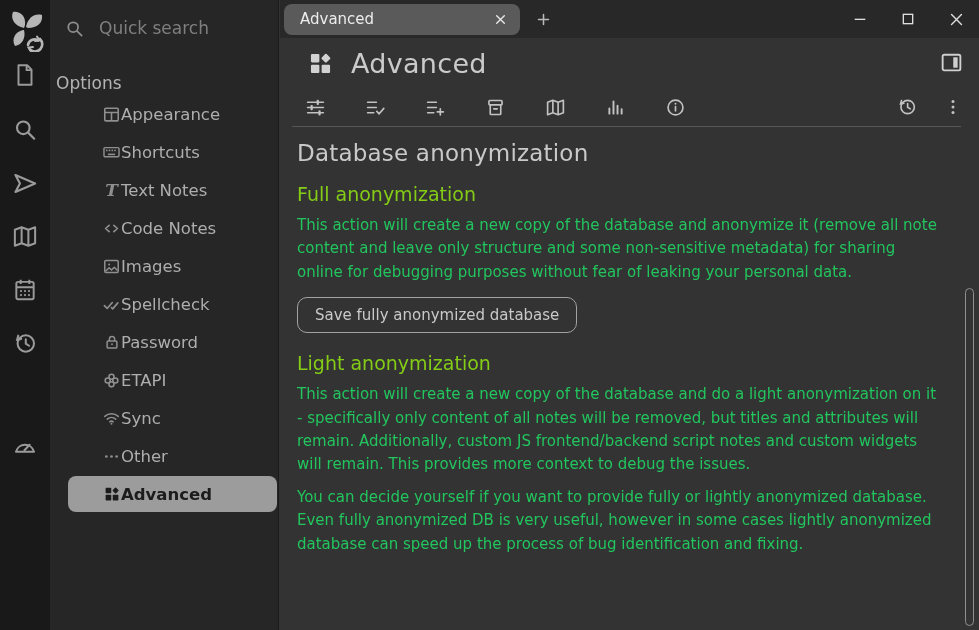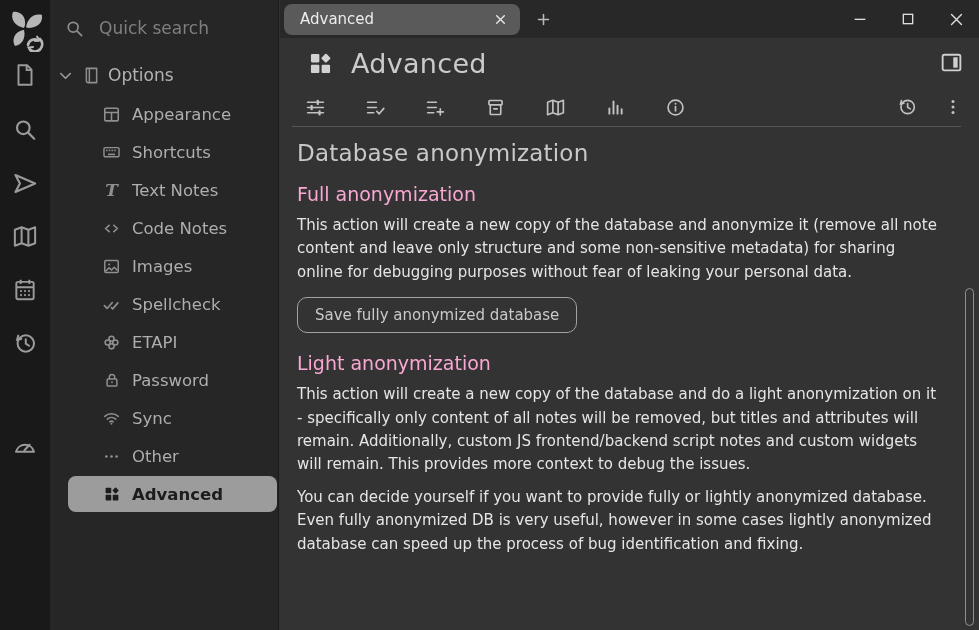--- a/index.html
+++ b/index.html
@@ -13,25 +13,25 @@
   
   .launcher{position:absolute;left:0;top:0;width:50px;height:630px;background:#191919;}
   .launcher .licon{position:absolute;left:50%;transform:translateX(-50%);color:#9a9a9a;cursor:pointer;}
 
   
   .sidebar{position:absolute;left:50px;top:0;width:229px;height:630px;background:#262626;border-right:1px solid #1a1a1a;box-sizing:border-box;}
   .search-row{position:absolute;top:9px;left:4px;right:6px;height:38px;display:flex;align-items:center;gap:12px;padding-left:10px;}
   .search-row svg{color:#8d8d8d;flex:0 0 auto;}
   .search-input{flex:1;background:transparent;border:none;outline:none;color:#c4b5fd;font-size:17px;font-family:inherit;}
   .search-input::placeholder{color:#7f7f7f;}
-  .tree-root{position:absolute;top:59px;left:6px;height:32px;display:flex;align-items:center;gap:7px;color:#b3b3b3;font-size:17px;cursor:pointer;}
+  .tree-root{position:absolute;top:59px;left:6px;height:32px;display:flex;align-items:center;gap:7px;color:#b3b3b3;font-size:17px;cursor:pointer;flex-direction:column;}
   .tree-root .chev{color:#9a9a9a;}
   .tree-root .bk{color:#8f8f8f;}
   .tree-items{position:absolute;top:95px;left:0;right:1px;}
-  .titem{height:38px;display:flex;align-items:center;gap:11px;padding-left:52px;color:#aeaeae;font-size:16.5px;cursor:pointer;box-sizing:border-box;}
+  .titem{height:38px;display:flex;align-items:center;padding-left:52px;color:#aeaeae;font-size:16.5px;cursor:pointer;box-sizing:border-box;}
   .titem .ticon{width:19px;height:19px;color:#8f8f8f;display:flex;align-items:center;justify-content:center;flex:0 0 auto;}
   .titem.selected{background:#9c9c9c;border-radius:8px;margin:1px 0 1px 18px;padding-left:34px;height:36px;color:#1c1c1c;font-weight:bold;}
   .titem.selected .ticon{color:#1c1c1c;}
   .serif-t{font-family:"DejaVu Serif","Liberation Serif",serif;font-style:italic;font-weight:700;font-size:17px;line-height:1;}
 
   
   .main{position:absolute;left:280px;top:0;width:699px;height:630px;background:#333333;}
   .tabstrip{position:relative;height:38px;background:#282828;display:flex;align-items:center;}
   .tab{margin-left:4px;width:236px;height:31px;background:#5a5a5a;border-radius:8px;display:flex;align-items:center;padding:0 10px 0 16px;box-sizing:border-box;color:#ececec;font-size:15px;cursor:pointer;}
   .tab-close{margin-left:auto;color:#e6e6e6;cursor:pointer;padding:3px;}
@@ -44,22 +44,22 @@
   .note-title{margin-left:17px;font-size:27px;color:#cbcbcb;letter-spacing:.3px;}
   .panel-toggle{position:absolute;right:15px;top:12px;color:#d0d0d0;cursor:pointer;}
 
   .ribbon{height:38px;display:flex;align-items:center;padding-left:25px;gap:39px;position:relative;}
   .rbtn{color:#c2c2c2;cursor:pointer;}
   .ribbon-right{position:absolute;right:16px;display:flex;align-items:center;gap:25px;}
   .divider{border:none;border-top:1px solid #575757;margin:0 18px 0 12px;}
 
   .content{padding:11px 40px 0 17px;}
   .content h2{font-size:23px;font-weight:400;color:#c9c9c9;margin:2px 0 4px;letter-spacing:.2px;}
-  .content h3{font-size:19px;font-weight:400;color:#f9a8d4;margin:17px 0 2px;}
-  .content p{font-size:15px;line-height:1.56;color:#e5e5e5;margin:9px 0;max-width:693px;}
+  .content h3{font-size:19px;font-weight:400;color:#84cc16;margin:17px 0 2px;}
+  .content p{font-size:15px;line-height:1.56;color:#22c55e;margin:9px 0;max-width:693px;}
   .btn{display:inline-block;background:transparent;border:1px solid #a2a2a2;border-radius:10px;color:#c9c9c9;font-size:15px;font-family:inherit;padding:8px 17px;margin:4px 0 2px;cursor:pointer;}
 
   .scroll-thumb{position:absolute;right:5px;top:288px;width:9px;height:338px;border:1px solid #8f8f8f;border-radius:5px;box-sizing:border-box;cursor:pointer;}
 </style>
 </head>
 <body>
 
 <div class="launcher">
   <div class="licon" style="top:6px">
     <svg width="42" height="46" viewBox="0 0 42 46" fill="none">
@@ -203,38 +203,38 @@
       <span class="ticon">
         <svg width="19" height="19" viewBox="0 0 24 24" fill="none" stroke="currentColor" stroke-width="2.1" stroke-linecap="round" stroke-linejoin="round">
           <path d="M3 13.5l3.5 3.5L13 9.5"></path>
             <path d="M12 16l1.5 1.5L20 10"></path>
         </svg>
       </span>
       <span>Spellcheck</span>
     </div>
     <div class="titem">
       <span class="ticon">
+        <svg width="18" height="18" viewBox="0 0 24 24" fill="none" stroke="currentColor" stroke-width="2">
+          <rect x="5.5" y="10.5" width="13" height="9.5" rx="1.5"></rect>
+            <path d="M8.5 10.5V8a3.5 3.5 0 0 1 7 0v2.5"></path>
+          <circle cx="12" cy="15" r="1.2" fill="currentColor" stroke="none"></circle>
+        </svg>
+      </span>
+      <span>Password</span>
+    </div>
+    <div class="titem">
+      <span class="ticon">
         <svg width="19" height="19" viewBox="0 0 24 24" fill="none" stroke="currentColor" stroke-width="2">
           <circle cx="12" cy="7.2" r="3.2"></circle>
             <circle cx="7.2" cy="12" r="3.2"></circle>
             <circle cx="16.8" cy="12" r="3.2"></circle>
             <circle cx="12" cy="16.8" r="3.2"></circle>
         </svg>
       </span>
       <span>ETAPI</span>
-    </div>
-    <div class="titem">
-      <span class="ticon">
-        <svg width="18" height="18" viewBox="0 0 24 24" fill="none" stroke="currentColor" stroke-width="2">
-          <rect x="5.5" y="10.5" width="13" height="9.5" rx="1.5"></rect>
-            <path d="M8.5 10.5V8a3.5 3.5 0 0 1 7 0v2.5"></path>
-          <circle cx="12" cy="15" r="1.2" fill="currentColor" stroke="none"></circle>
-        </svg>
-      </span>
-      <span>Password</span>
     </div>
     <div class="titem">
       <span class="ticon">
         <svg width="20" height="20" viewBox="0 0 24 24" fill="none" stroke="currentColor" stroke-width="1.9" stroke-linecap="round">
           <path d="M3.5 10a12.5 12.5 0 0 1 17 0"></path>
             <path d="M6.7 13.5a8 8 0 0 1 10.6 0"></path>
             <path d="M9.8 16.8a3.6 3.6 0 0 1 4.4 0"></path>
           <circle cx="12" cy="19.3" r="1.2" fill="currentColor" stroke="none"></circle>
         </svg>
       </span>

